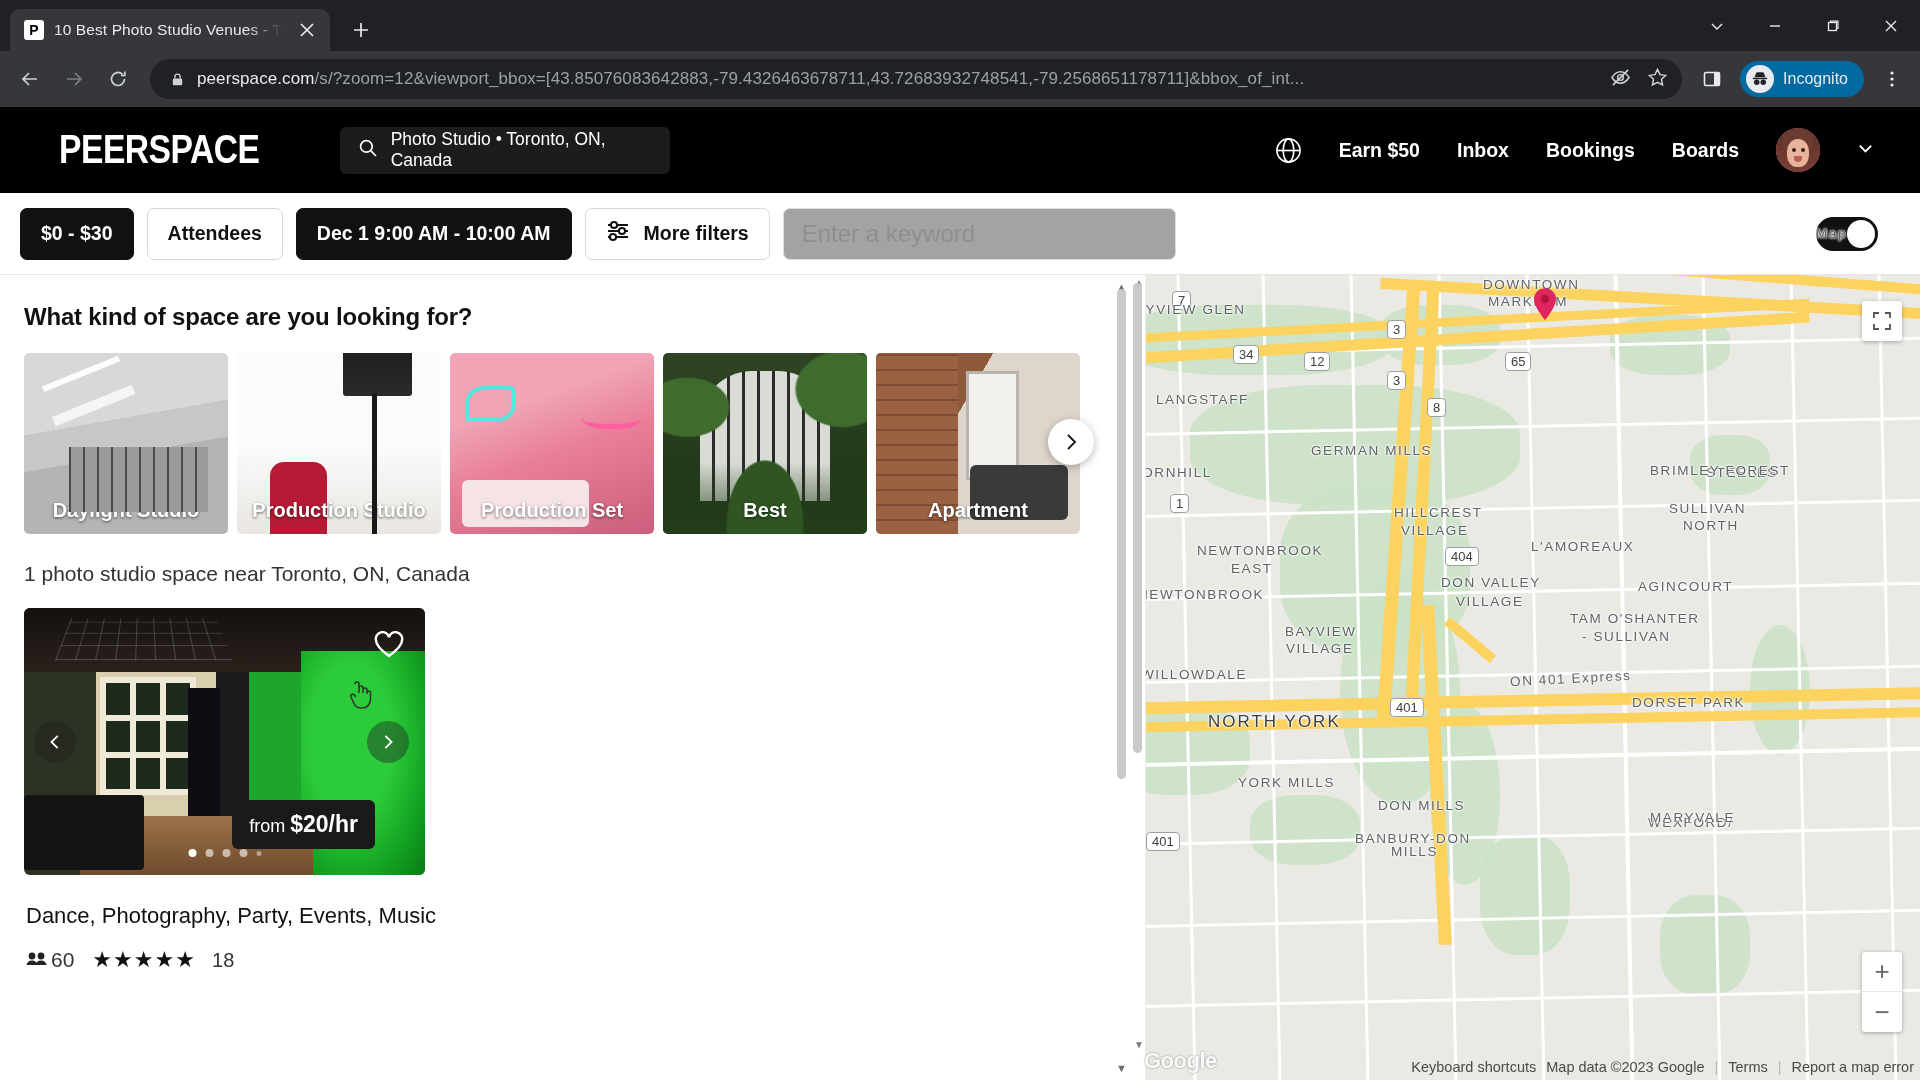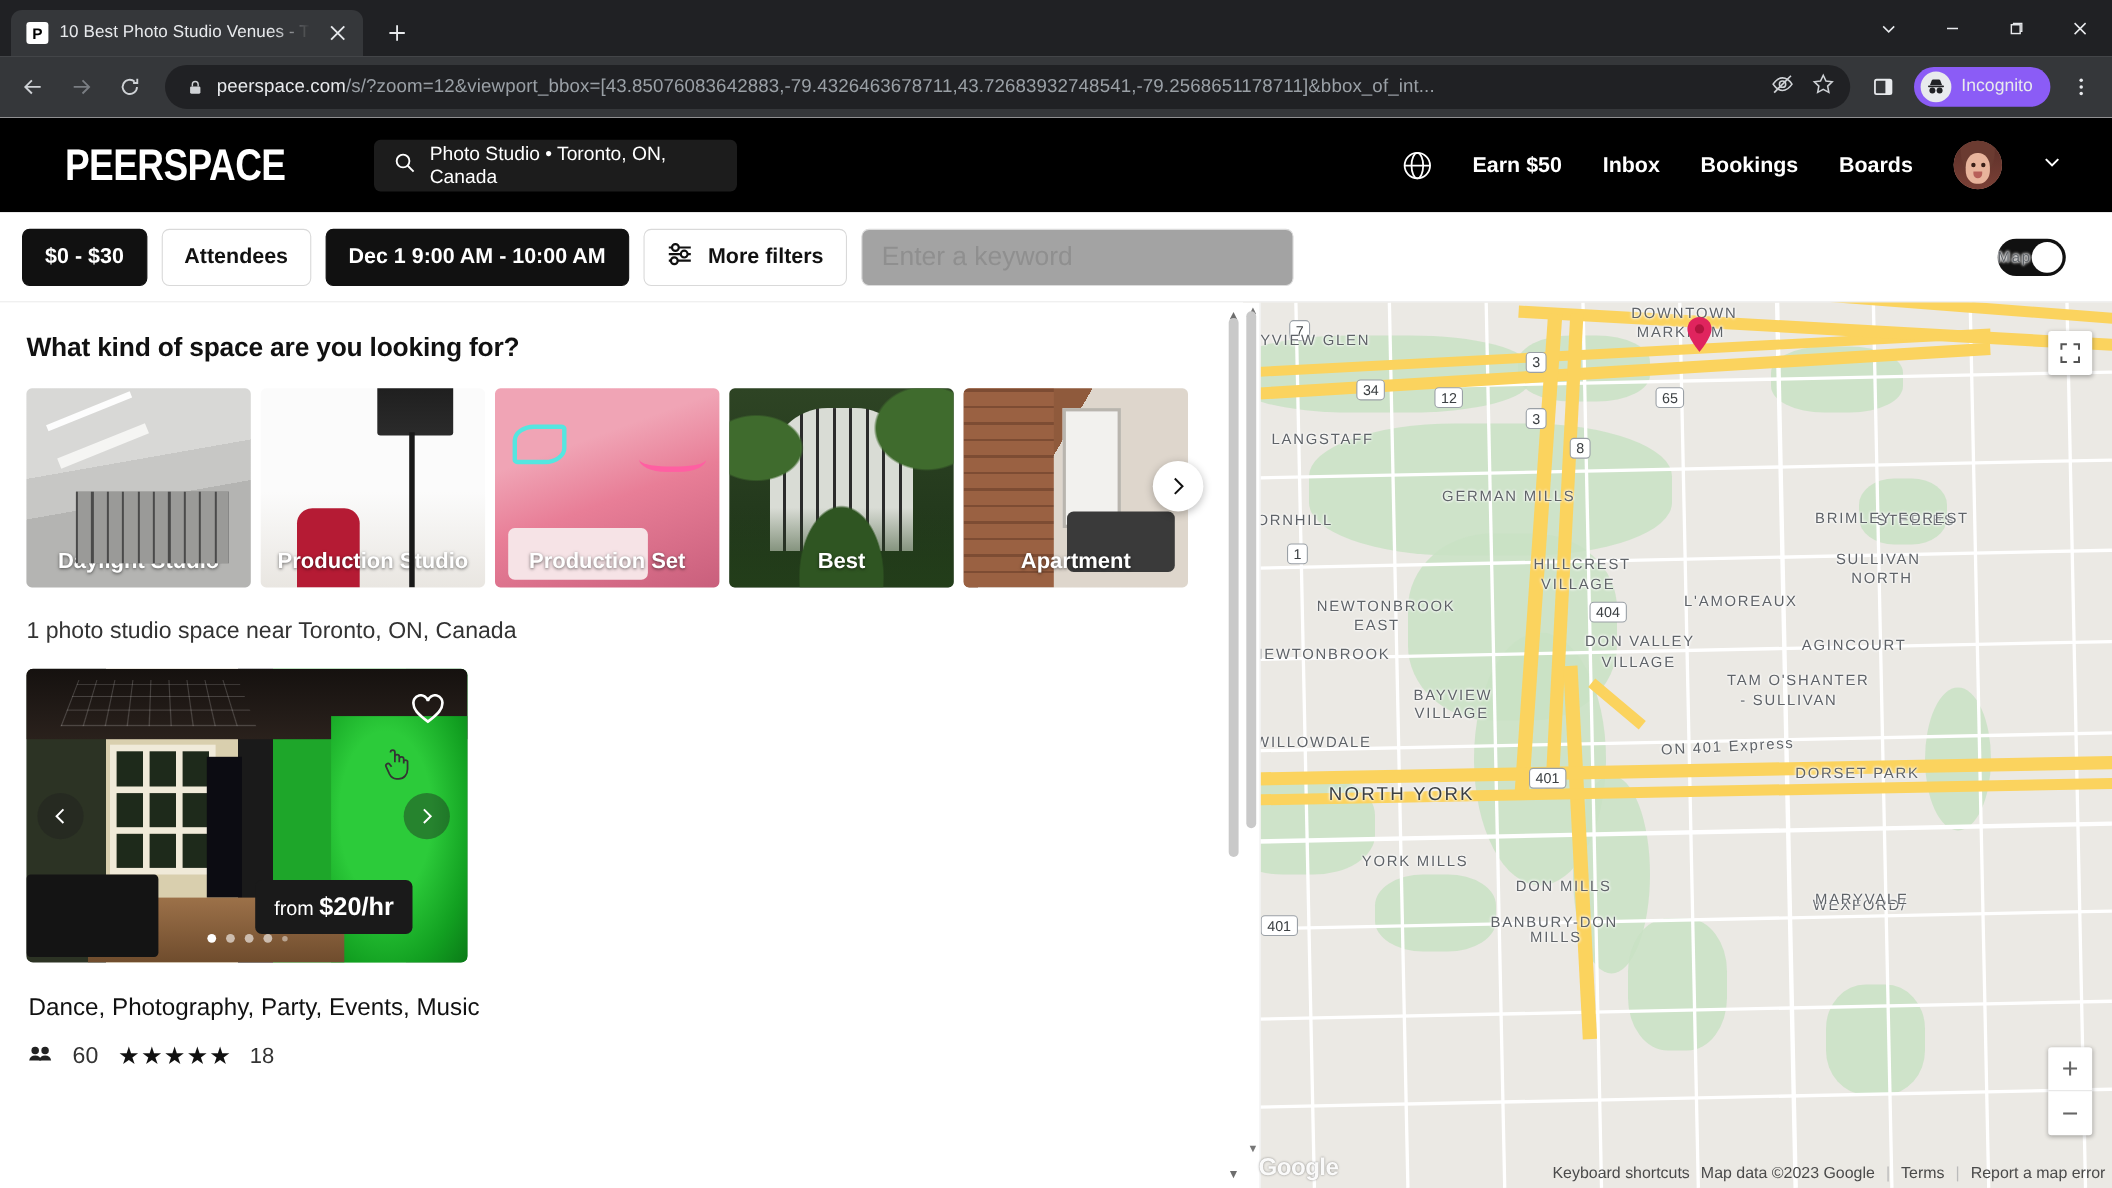--- a/index.html
+++ b/index.html
@@ -51,21 +51,21 @@
   .omni-lock { color: #cfd2d6; flex:0 0 auto; display:flex; }
   .omni-url {
     flex: 1 1 auto; color: #9aa0a6; font-size: 17px; white-space: nowrap; overflow: hidden;
     min-width: 0; letter-spacing: .1px;
   }
   .omni-url b { color: #e8eaed; font-weight: 400; }
   .omni-icons { display: flex; align-items: center; gap: 16px; flex: 0 0 auto; color: #cfd2d6; }
   .tb-right { display:flex; align-items:center; gap: 10px; flex: 0 0 auto; }
   .tb-icon { width: 36px; height: 36px; display:flex;align-items:center;justify-content:center;color:#e8eaed; }
   .incognito-pill {
-    height: 36px; background: #8b5cf6; border-radius: 18px; display:flex; align-items:center;
+    height: 36px; background: #0369a1; border-radius: 18px; display:flex; align-items:center;
     gap: 9px; padding: 0 16px 0 6px; color: #e8eaed; font-size: 16px;
   }
   .incognito-circle { width: 28px; height: 28px; border-radius: 50%; background: #e8eaed; display:flex;align-items:center;justify-content:center; }
 
   
   .page { flex: 1 1 auto; position: relative; background: #fff; overflow: hidden; }
 
   .ps-header {
     height: 86px; background: #000; display: flex; align-items: center; padding: 0 26px; gap: 24px;
   }
@@ -202,21 +202,21 @@
   .dots i.on { background: #fff; }
   .dots i.sm { width: 5px; height: 5px; background: rgba(255,255,255,.45); }
   .price-badge {
     position: absolute; right: 50px; bottom: 26px; background: #1a1a1a; color: #fff;
     border-radius: 6px; padding: 11px 17px; font-size: 18px; font-weight: 400;
   }
   .price-badge b { font-size: 23px; font-weight: 800; }
 
   .listing-title { font-size: 22px; color: #111; margin: 28px 0 18px 2px; font-weight: 400; }
   .listing-meta { display: flex; align-items: center; gap: 18px; margin-left: 2px; }
-  .meta-people { display: flex; align-items: center; gap: 18px; font-size: 21px; color: #333; }
+  .meta-people { display: flex; align-items: center; gap: 3px; font-size: 21px; color: #333; }
   .stars { display: flex; gap: 2px; color: #111; font-size: 22px; letter-spacing: -1px; }
   .review-count { font-size: 20px; color: #333; }
 
   
   .lscroll { position: absolute; right: 2px; top: 8px; bottom: 8px; width: 14px; }
   .lscroll .track { position:absolute; inset:0; background:#fff; }
   .lscroll .thumb { position: absolute; left: 3px; top: 6px; width: 9px; height: 490px; border-radius: 5px; background: #c9c9c9; }
   .lscroll .ar { position:absolute; left:2px; color:#6e6e6e; font-size:11px; }
 
   

